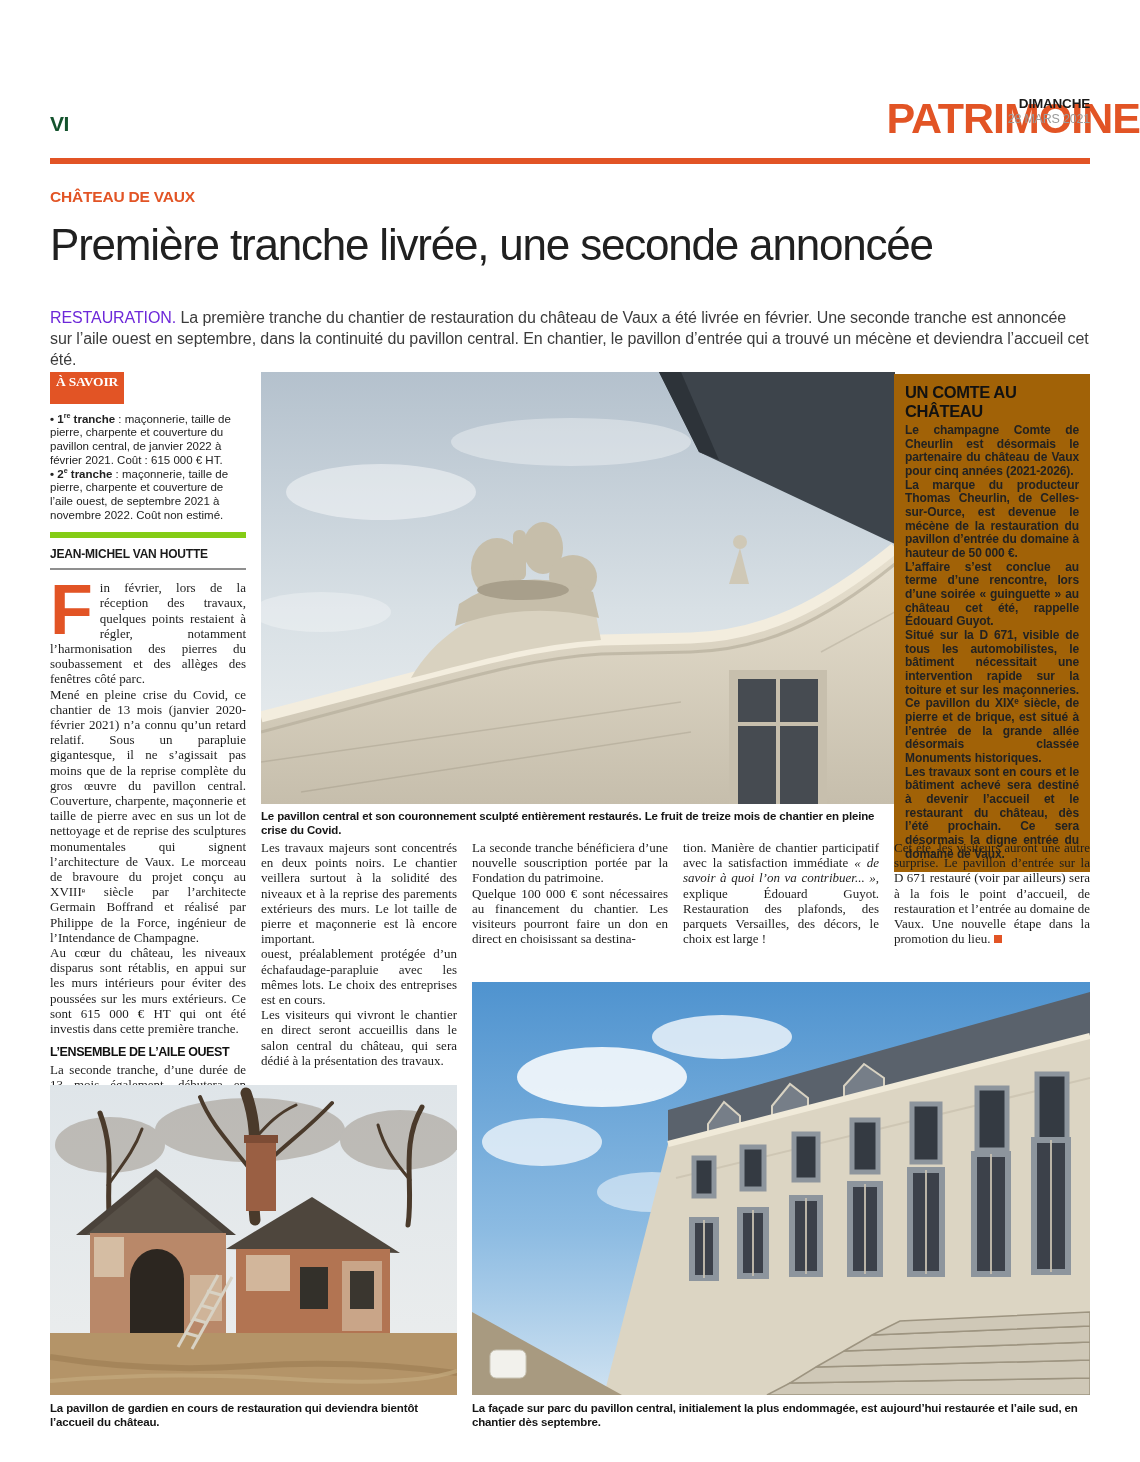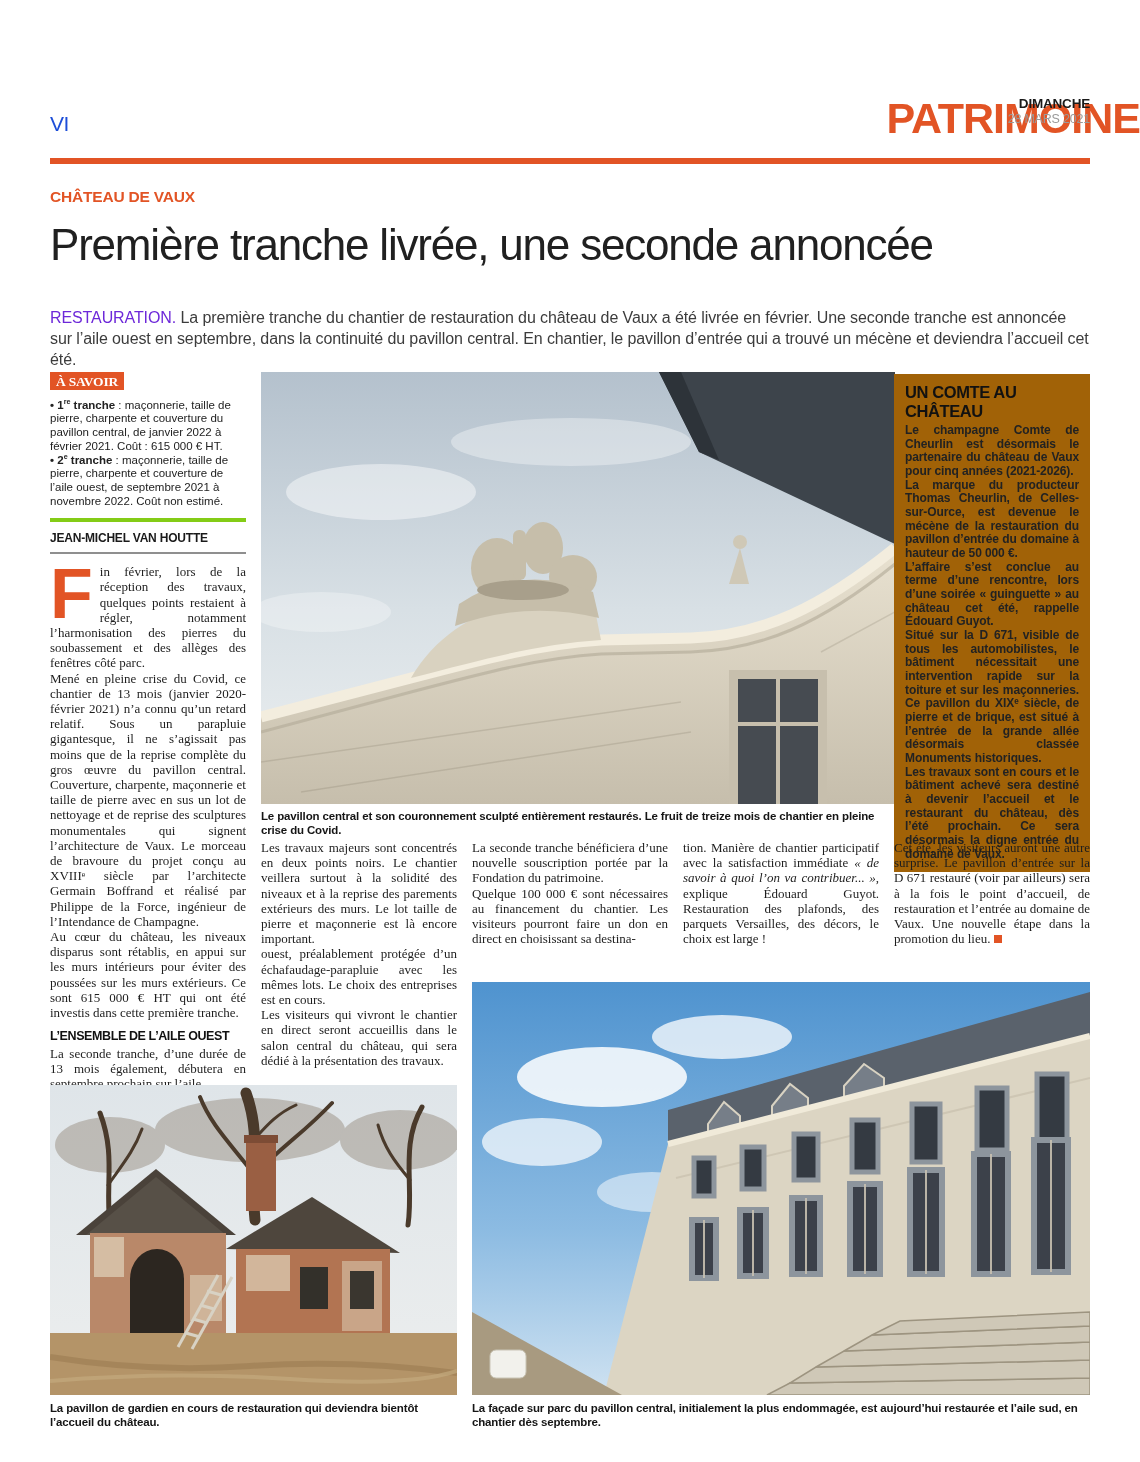--- a/index.html
+++ b/index.html
@@ -2,21 +2,21 @@
 <html lang="fr"><head>
 <meta charset="utf-8">
 <style>
   html,body{margin:0;padding:0;background:#ffffff;}
   .page{position:relative;width:1140px;height:1462px;background:#fff;overflow:hidden;
         font-family:"Liberation Serif",serif;color:#1c1c1c;}
   .sans{font-family:"Liberation Sans",sans-serif;}
   .abs{position:absolute;}
 
   
-  .pageno{left:50px;top:112px;font-size:21px;font-weight:normal;letter-spacing:-.5px;color:#1d4ed8;}
+  .pageno{left:50px;top:112px;font-size:21px;font-weight:bold;letter-spacing:-.5px;color:#14532d;}
   .section{left:0;right:0;top:94px;text-align:right;font-size:43px;font-weight:bold;
            letter-spacing:-1px;color:#e25425;}
   .datebox{right:50px;top:96px;text-align:right;line-height:1.2;}
   .datebox .day{font-size:13.5px;font-weight:bold;color:#1a1a1a;letter-spacing:-.2px;}
   .datebox .date{font-size:12.5px;color:#9a9a9a;letter-spacing:-.2px;}
   .toprule{left:50px;top:158px;width:1040px;height:6px;background:#e25425;}
 
   
   .kicker{left:50px;top:188px;font-size:15.5px;font-weight:bold;color:#e25425;letter-spacing:-.2px;}
   .headline{left:50px;top:220px;width:1060px;font-size:44px;font-weight:400;color:#202020;
@@ -29,25 +29,25 @@
   .col{width:196px;}
   .body-text{font-size:13px;line-height:1.17;text-align:justify;color:#1d1d1d;}
   .body-text p{margin:0;}
   .subhead{font-family:"Liberation Sans",sans-serif;font-size:12.5px;font-weight:bold;
            letter-spacing:-.4px;color:#111;margin:9px 0 2px 0;}
   .dropcap{float:left;color:#e25425;font-family:"Liberation Sans",sans-serif;font-weight:bold;
            font-size:70px;line-height:.78;margin:3px 7px 0 0;}
 
   
   .infobox-label{display:inline-block;background:#e25425;color:#fff;font-weight:bold;
-                 font-size:13.5px;padding:2px 6px 0 6px;letter-spacing:-.2px;}
+                 font-size:13.5px;padding:2px 6px 14px 6px;letter-spacing:-.2px;}
   .infobox-body{margin-top:8px;font-family:"Liberation Sans",sans-serif;font-size:11.5px;
                 line-height:1.18;color:#222;text-align:left;}
   .infobox-body p{margin:0;}
-  .byline{margin-top:10px;border-top:4px solid #84cc16;border-bottom:2px solid #8f8f8f;
+  .byline{margin-top:10px;border-top:6px solid #84cc16;border-bottom:2px solid #8f8f8f;
           padding:9px 0 7px 0;font-family:"Liberation Sans",sans-serif;font-size:12px;
           font-weight:bold;letter-spacing:-.2px;color:#1a1a1a;}
 
   
   .sidebar{left:894px;top:374px;width:196px;background:#a16207;box-sizing:border-box;
            padding:9px 11px 10px 11px;}
   .sidebar h3{margin:0 0 3px 0;font-family:"Liberation Sans",sans-serif;font-size:16.5px;
               font-weight:bold;letter-spacing:-.4px;color:#111;}
   .sidebar p{margin:0;font-family:"Liberation Sans",sans-serif;font-size:12px;font-weight:bold;
              line-height:1.14;text-align:justify;color:#222;letter-spacing:-.1px;}

